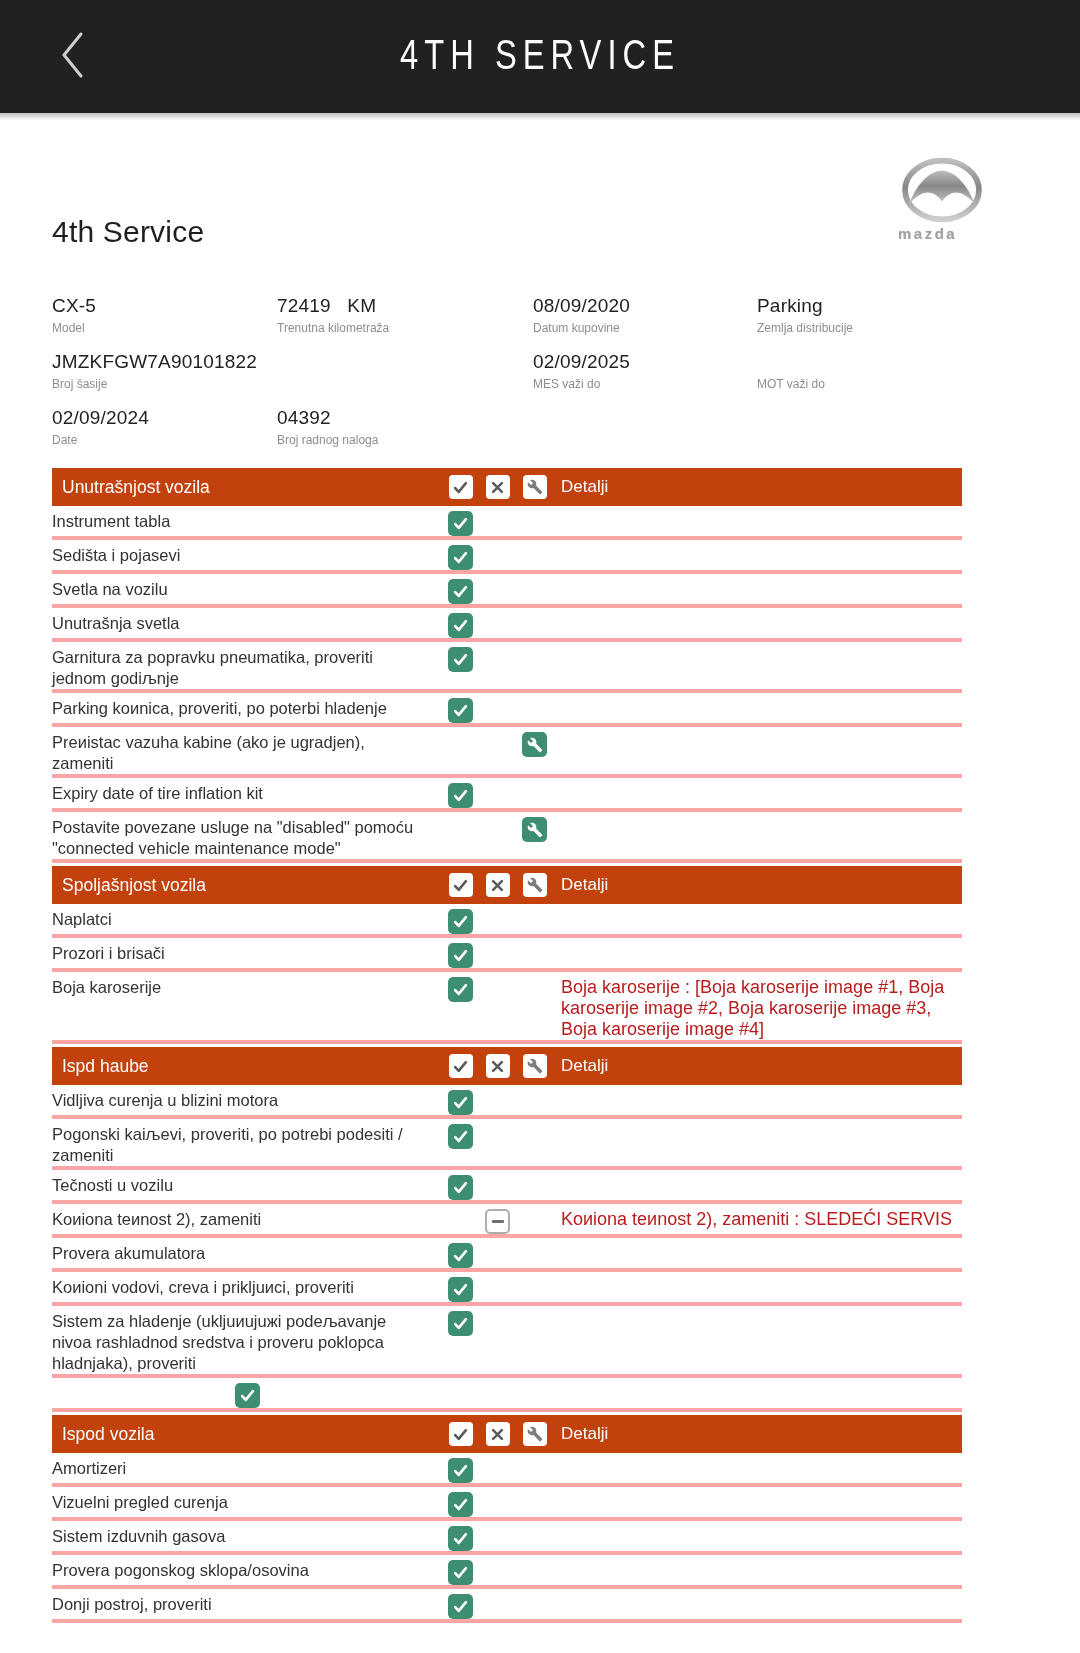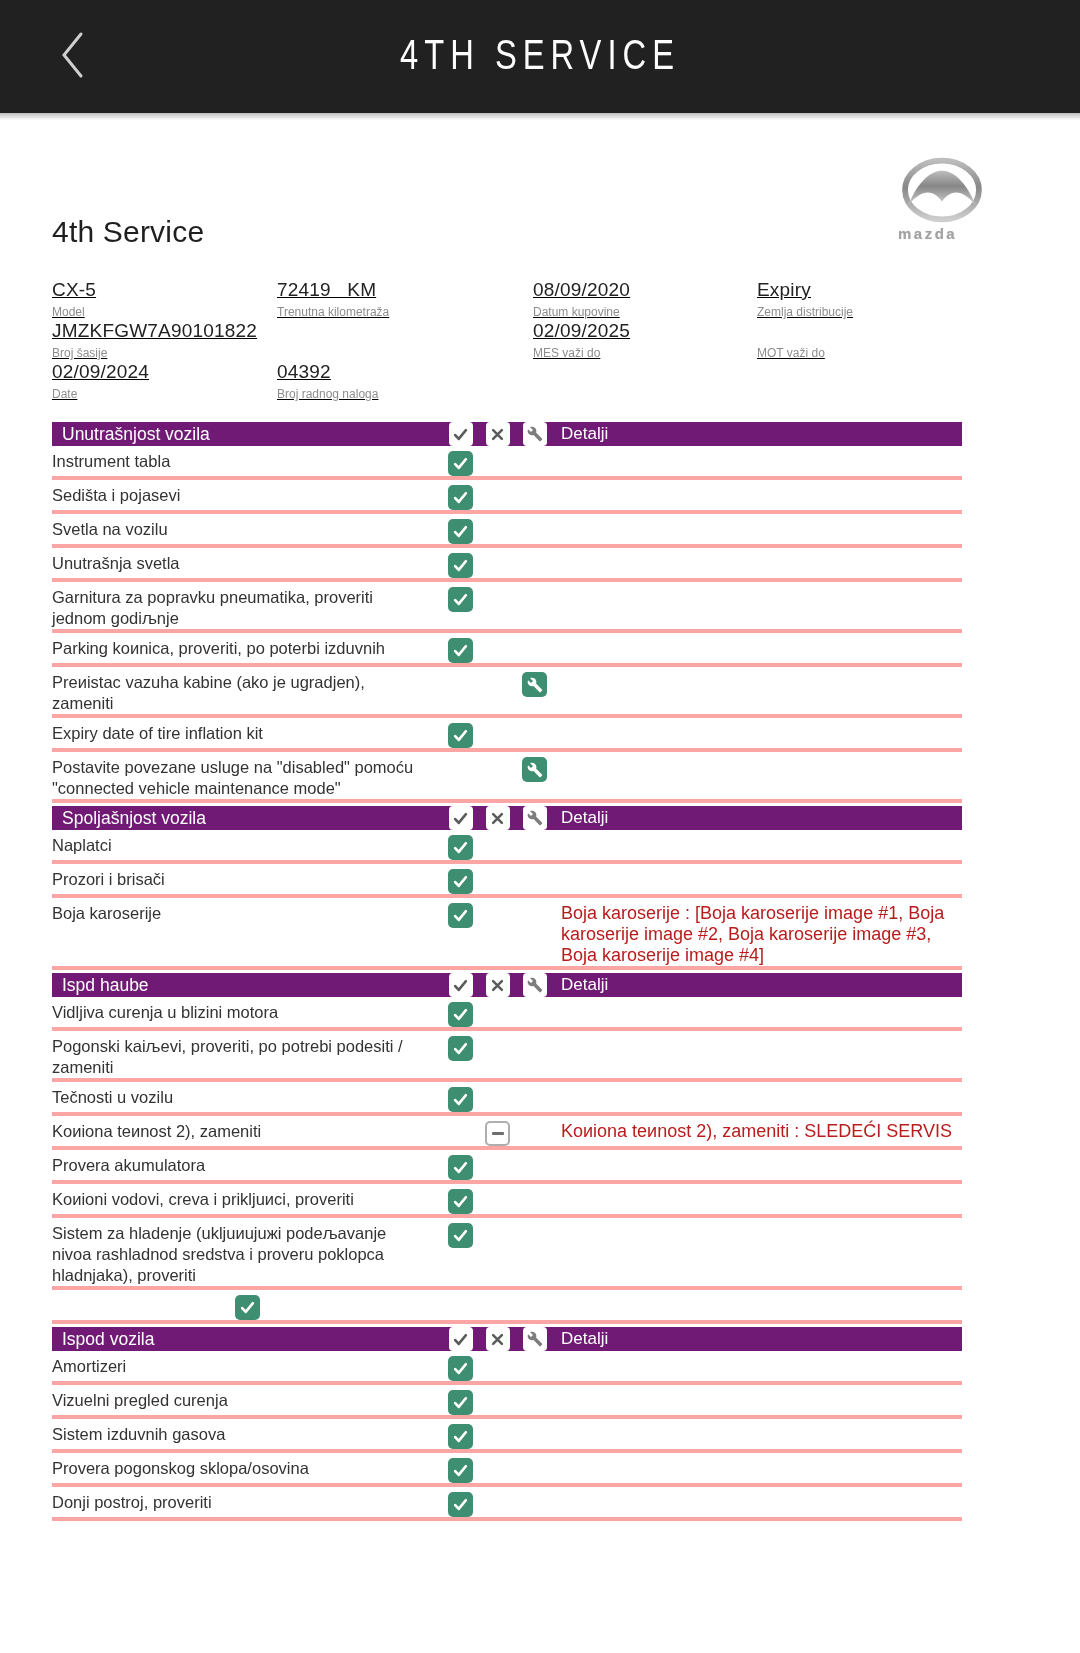--- a/index.html
+++ b/index.html
@@ -16,29 +16,29 @@
 
   
   .page{padding:0 118px 0 52px;}
   .doc-header{display:flex;justify-content:space-between;margin-top:44px;min-height:92px;width:928px;}
   .doc-title{margin:0;align-self:flex-end;font-size:30px;font-weight:500;color:#1f1f1f;letter-spacing:.2px;}
   .logo{align-self:flex-start;width:92px;text-align:left;margin-right:-10px;}
   .logo-word{font-size:15px;font-weight:700;color:#a3a3a3;letter-spacing:2.5px;margin-top:-2px;
     text-shadow:0 0 1px #c9c9c9;}
 
   
-  .info-grid{display:grid;grid-template-columns:225px 256px 224px 1fr;row-gap:1px;margin-top:30px;width:910px;text-decoration:underline;}
+  .info-grid{display:grid;grid-template-columns:225px 256px 224px 1fr;row-gap:16px;margin-top:46px;width:910px;}
   .info-cell{min-height:37px;}
   .info-cell .value{font-size:19px;color:#222;white-space:pre;min-height:24px;letter-spacing:.2px;}
   .info-cell .flabel{font-size:12px;color:#8d8d8d;margin-top:2px;}
 
   
   .table{width:910px;margin-top:21px;}
   .section-bar{display:grid;grid-template-columns:390px 37px 37px 37px 1fr;align-items:center;
-    background:#701a75;height:24px;margin-top:3px;}
+    background:#c2410c;height:38px;margin-top:3px;}
   .stitle{color:#ffffff;font-size:17.5px;padding-left:10px;}
   .detalji{color:#ffffff;font-size:17px;padding-left:8px;}
   .hicon{width:24px;height:24px;background:#ffffff;border-radius:4px;display:flex;align-items:center;justify-content:center;}
   .section-bar .slot{display:flex;justify-content:center;align-items:center;}
 
   .trow{display:grid;grid-template-columns:390px 37px 37px 37px 1fr;border-bottom:4px solid #fca5a5;
     padding:5px 0 0;min-height:24px;}
   .trow .slot{display:flex;justify-content:center;align-items:flex-start;}
   .rlabel{font-size:16.5px;color:#333;line-height:21px;padding-right:14px;}
   .rdetails{font-size:18px;color:#b91c1c;line-height:21px;padding-left:8px;}
@@ -92,21 +92,21 @@
         </div>
         <div class="info-cell">
           <div class="value">72419   KM</div>
           <div class="flabel">Trenutna kilometraža</div>
         </div>
         <div class="info-cell">
           <div class="value">08/09/2020</div>
           <div class="flabel">Datum kupovine</div>
         </div>
         <div class="info-cell">
-          <div class="value">Expiry</div>
+          <div class="value">Parking</div>
           <div class="flabel">Zemlja distribucije</div>
         </div>
         <div class="info-cell">
           <div class="value">JMZKFGW7A90101822</div>
           <div class="flabel">Broj šasije</div>
         </div>
         <div class="info-cell"></div>
         <div class="info-cell">
           <div class="value">02/09/2025</div>
           <div class="flabel">MES važi do</div>
@@ -212,21 +212,21 @@
               <svg viewBox="0 0 24 24" width="17" height="17">
                 <path d="M4.5 12.8l5 5.4L19.5 6" fill="none" stroke="#ffffff" stroke-width="3.8" stroke-linecap="round" stroke-linejoin="round"></path>
               </svg>
             </span>
           </div>
           <div class="slot"></div>
           <div class="slot"></div>
           <div class="rdetails"></div>
         </div>
         <div class="trow">
-          <div class="rlabel">Parking koиnica, proveriti, po poterbi izduvnih</div>
+          <div class="rlabel">Parking koиnica, proveriti, po poterbi hladenje</div>
           <div class="slot">
             <span class="icon green">
               <svg viewBox="0 0 24 24" width="17" height="17">
                 <path d="M4.5 12.8l5 5.4L19.5 6" fill="none" stroke="#ffffff" stroke-width="3.8" stroke-linecap="round" stroke-linejoin="round"></path>
               </svg>
             </span>
           </div>
           <div class="slot"></div>
           <div class="slot"></div>
           <div class="rdetails"></div>

